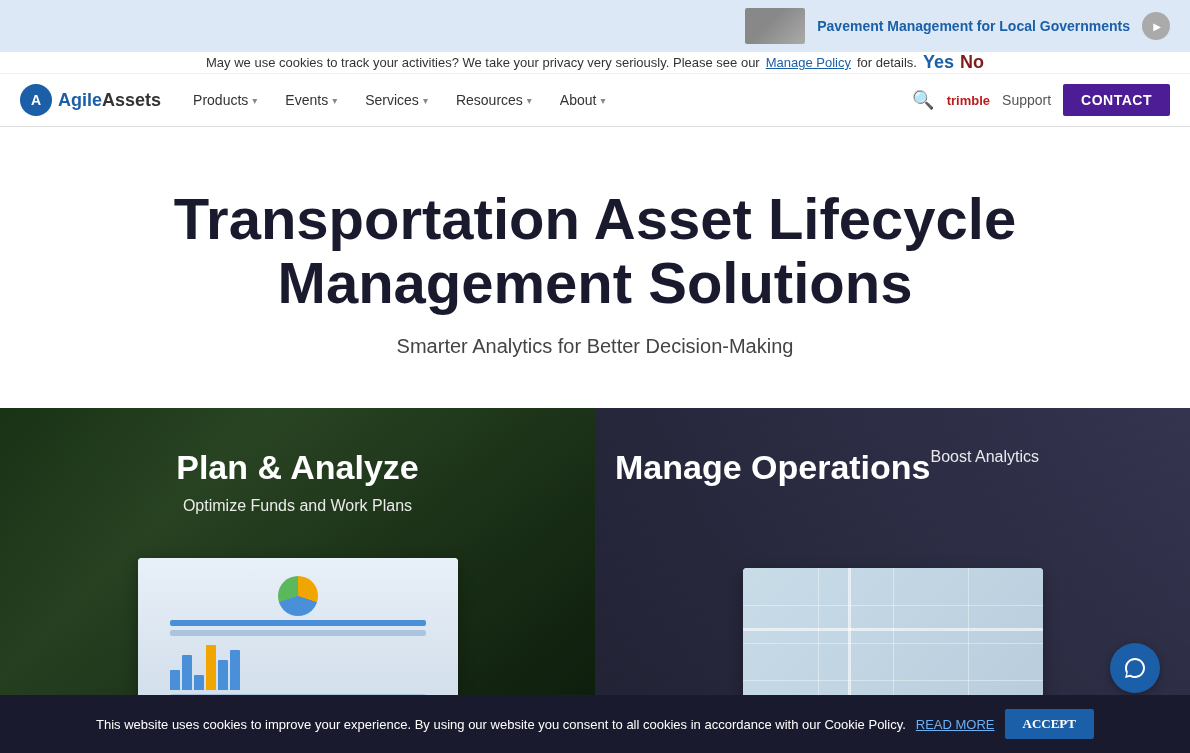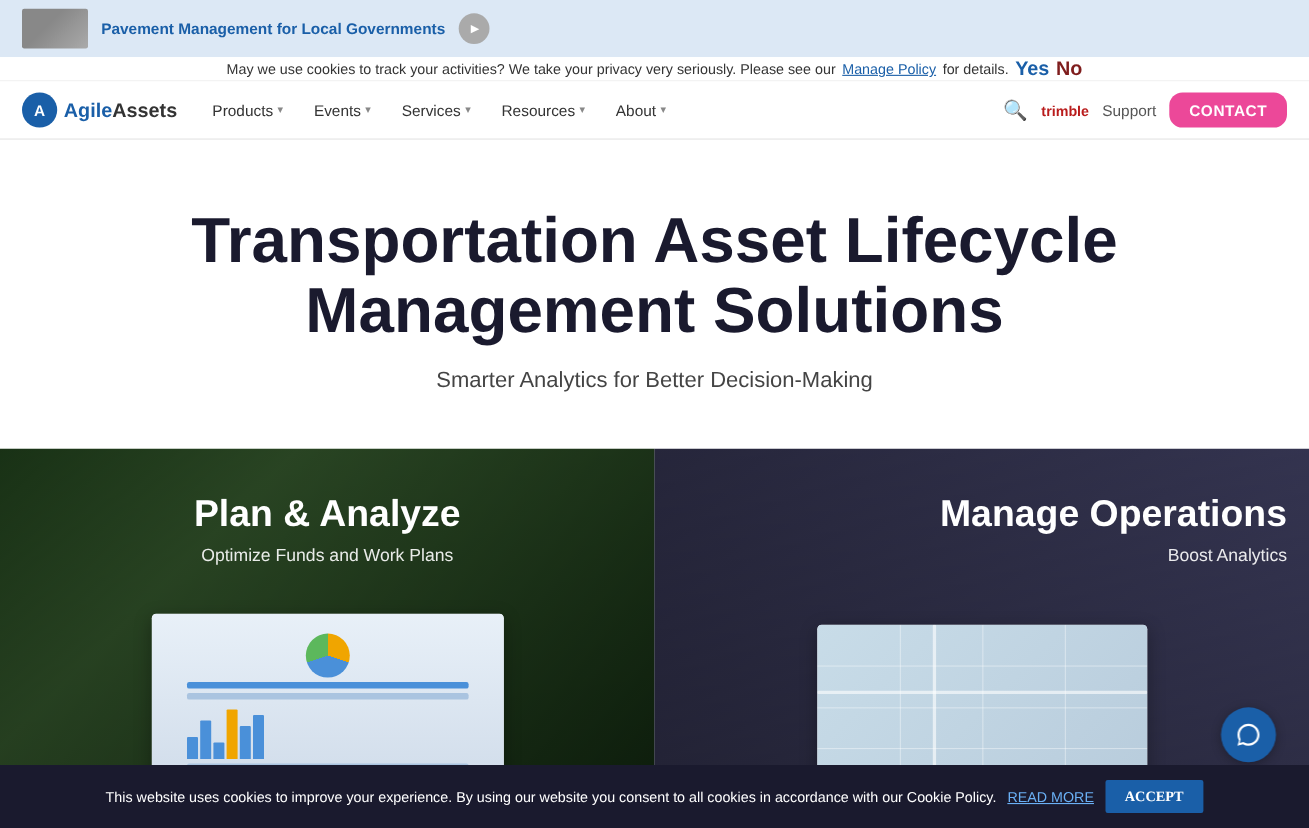--- a/index.html
+++ b/index.html
@@ -3,21 +3,21 @@
   <meta charset="utf-8">
   <style>
     * { margin: 0; padding: 0; box-sizing: border-box; }
     body { font-family: Arial, sans-serif; width: 1190px; overflow-x: hidden; }
 
     
     .ad-banner {
       background: #dce8f5;
       display: flex;
       align-items: center;
-      justify-content: flex-start;
+      justify-content: flex-end;
       padding: 8px 20px;
       gap: 12px;
       min-height: 50px;
     }
     .ad-thumbnail {
       width: 60px;
       height: 36px;
       background: linear-gradient(135deg, #888 40%, #aaa);
       border-radius: 2px;
       flex-shrink: 0;
@@ -79,23 +79,23 @@
     }
     .nav-arrow { font-size: 10px; color: #888; }
     .nav-right { display: flex; align-items: center; gap: 12px; }
     .search-icon-btn { cursor: pointer; font-size: 18px; color: #555; }
     .trimble-logo {
       height: 22px; display: flex; align-items: center;
     }
     .trimble-text { font-size: 13px; color: #b91c1c; font-weight: bold; }
     .support-link { font-size: 14px; color: #555; cursor: pointer; }
     .contact-btn {
-      background: #ec4899; color: white; padding: 8px 18px;
+      background: #4c1d95; color: white; padding: 8px 18px;
       font-size: 14px; font-weight: bold; cursor: pointer;
-      border: none; border-radius: 12px; text-transform: uppercase; letter-spacing: 0.5px;
+      border: none; border-radius: 2px; text-transform: uppercase; letter-spacing: 0.5px;
     }
 
     
     .hero {
       background: white;
       text-align: center;
       padding: 60px 40px 50px;
     }
     .hero-title {
       font-size: 58px;
@@ -127,22 +127,22 @@
       justify-content: flex-start;
       padding: 40px 20px 20px;
       position: relative;
       overflow: hidden;
     }
     .card-right {
       flex: 1;
       background: linear-gradient(rgba(0,0,0,0.35), rgba(0,0,0,0.5)),
                   linear-gradient(135deg, #3a3a5a 0%, #5a5a8a 100%);
       display: flex;
-      flex-direction: column;
-      align-items: flex-end;
+      flex-direction: row;
+      align-items: flex-start;
       justify-content: flex-start;
       padding: 40px 20px 20px;
       position: relative;
       overflow: hidden;
     }
     .card-title {
       font-size: 34px;
       font-weight: bold;
       color: white;
       text-align: center;

